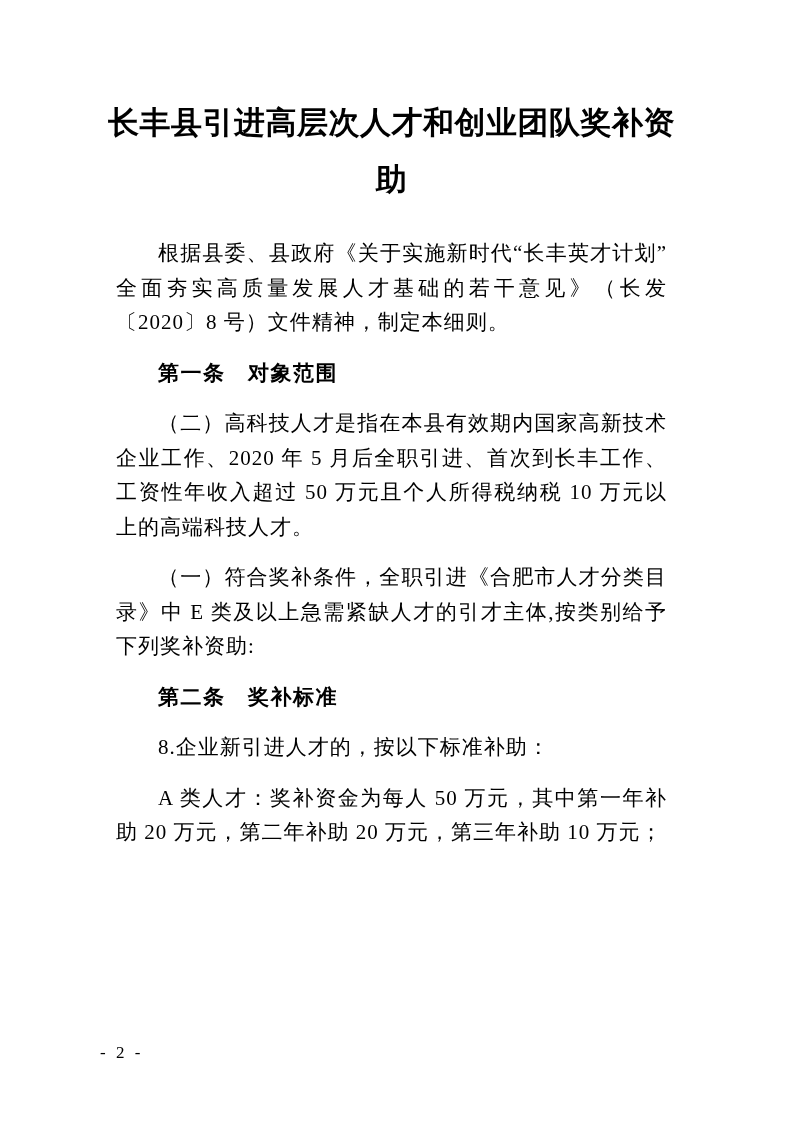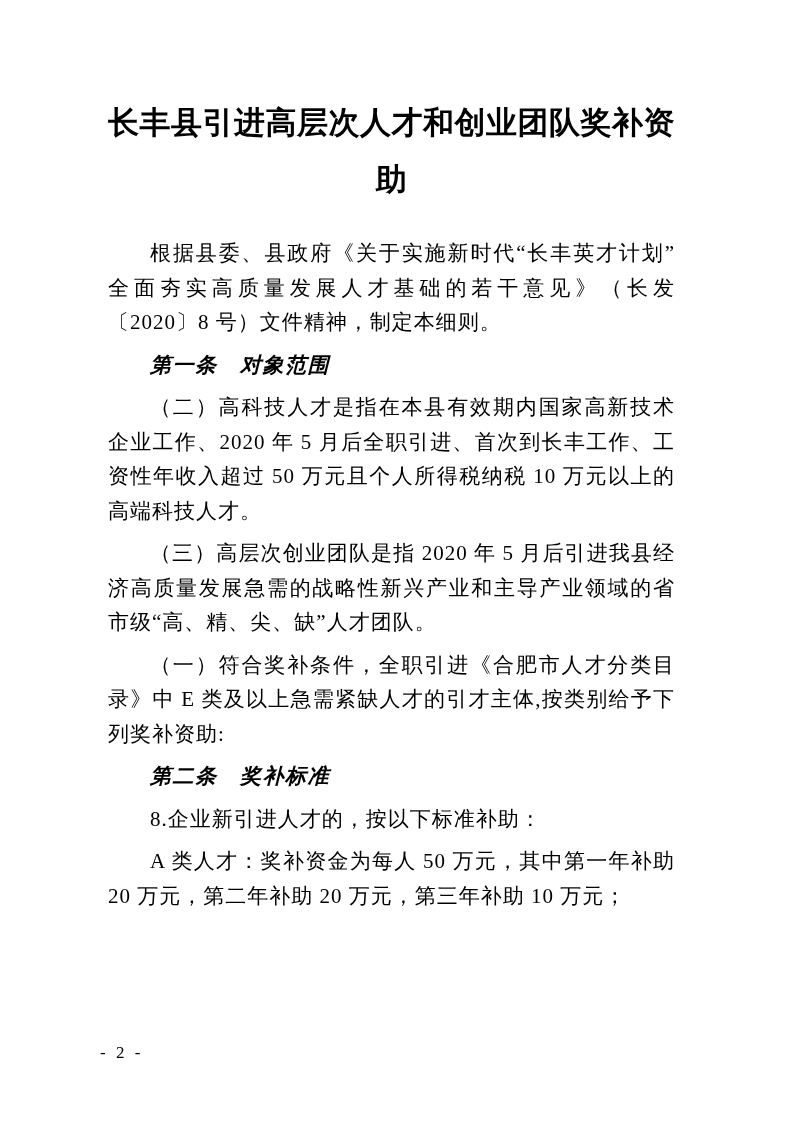--- a/index.html
+++ b/index.html
@@ -31,28 +31,27 @@
   .doc-title .title-line {
     display: block;
   }
   .doc-body {
     font-size: 21px;
     line-height: 34.5px;
     letter-spacing: 1px;
     text-align: justify;
   }
   .para {
-    margin: 8px;
+    margin: 16px;
     text-indent: 2em;
   }
   .para.heading {
     font-family: "Liberation Sans", "DejaVu Sans", sans-serif;
     font-weight: bold;
     letter-spacing: 1.5px;
-    font-style: italic;
   }
   .page-footer {
     position: absolute;
     left: 100px;
     bottom: 60px;
     font-size: 17px;
     letter-spacing: 3px;
     font-family: "Liberation Serif", "DejaVu Serif", serif;
   }
 </style>
@@ -62,21 +61,20 @@
 <div class="page">
 
   <h1 class="doc-title">
     <span class="title-line">长丰县引进高层次人才和创业团队奖补资助</span>
   </h1>
 
   <div class="doc-body">
     <p class="para">根据县委、县政府《关于实施新时代“长丰英才计划”全面夯实高质量发展人才基础的若干意见》（长发〔2020〕8 号）文件精神，制定本细则。</p>
     <p class="para heading">第一条　对象范围</p>
     <p class="para">（二）高科技人才是指在本县有效期内国家高新技术企业工作、2020 年 5 月后全职引进、首次到长丰工作、工资性年收入超过 50 万元且个人所得税纳税 10 万元以上的高端科技人才。</p>
-    <p class="para">（三）高层次创业团队是指 2020 年 5 月后引进我县经济高质量发展急需的战略性新兴产业和主导产业领域的省市级“高、精、尖、缺”人才团队。</p>
     <p class="para">（一）符合奖补条件，全职引进《合肥市人才分类目录》中 E 类及以上急需紧缺人才的引才主体,按类别给予下列奖补资助:</p>
     <p class="para heading">第二条　奖补标准</p>
     <p class="para">8.企业新引进人才的，按以下标准补助：</p>
     <p class="para">A 类人才：奖补资金为每人 50 万元，其中第一年补助 20 万元，第二年补助 20 万元，第三年补助 10 万元；</p>
   </div>
 
   <div class="page-footer">- 2 -</div>
 
 </div>
 

